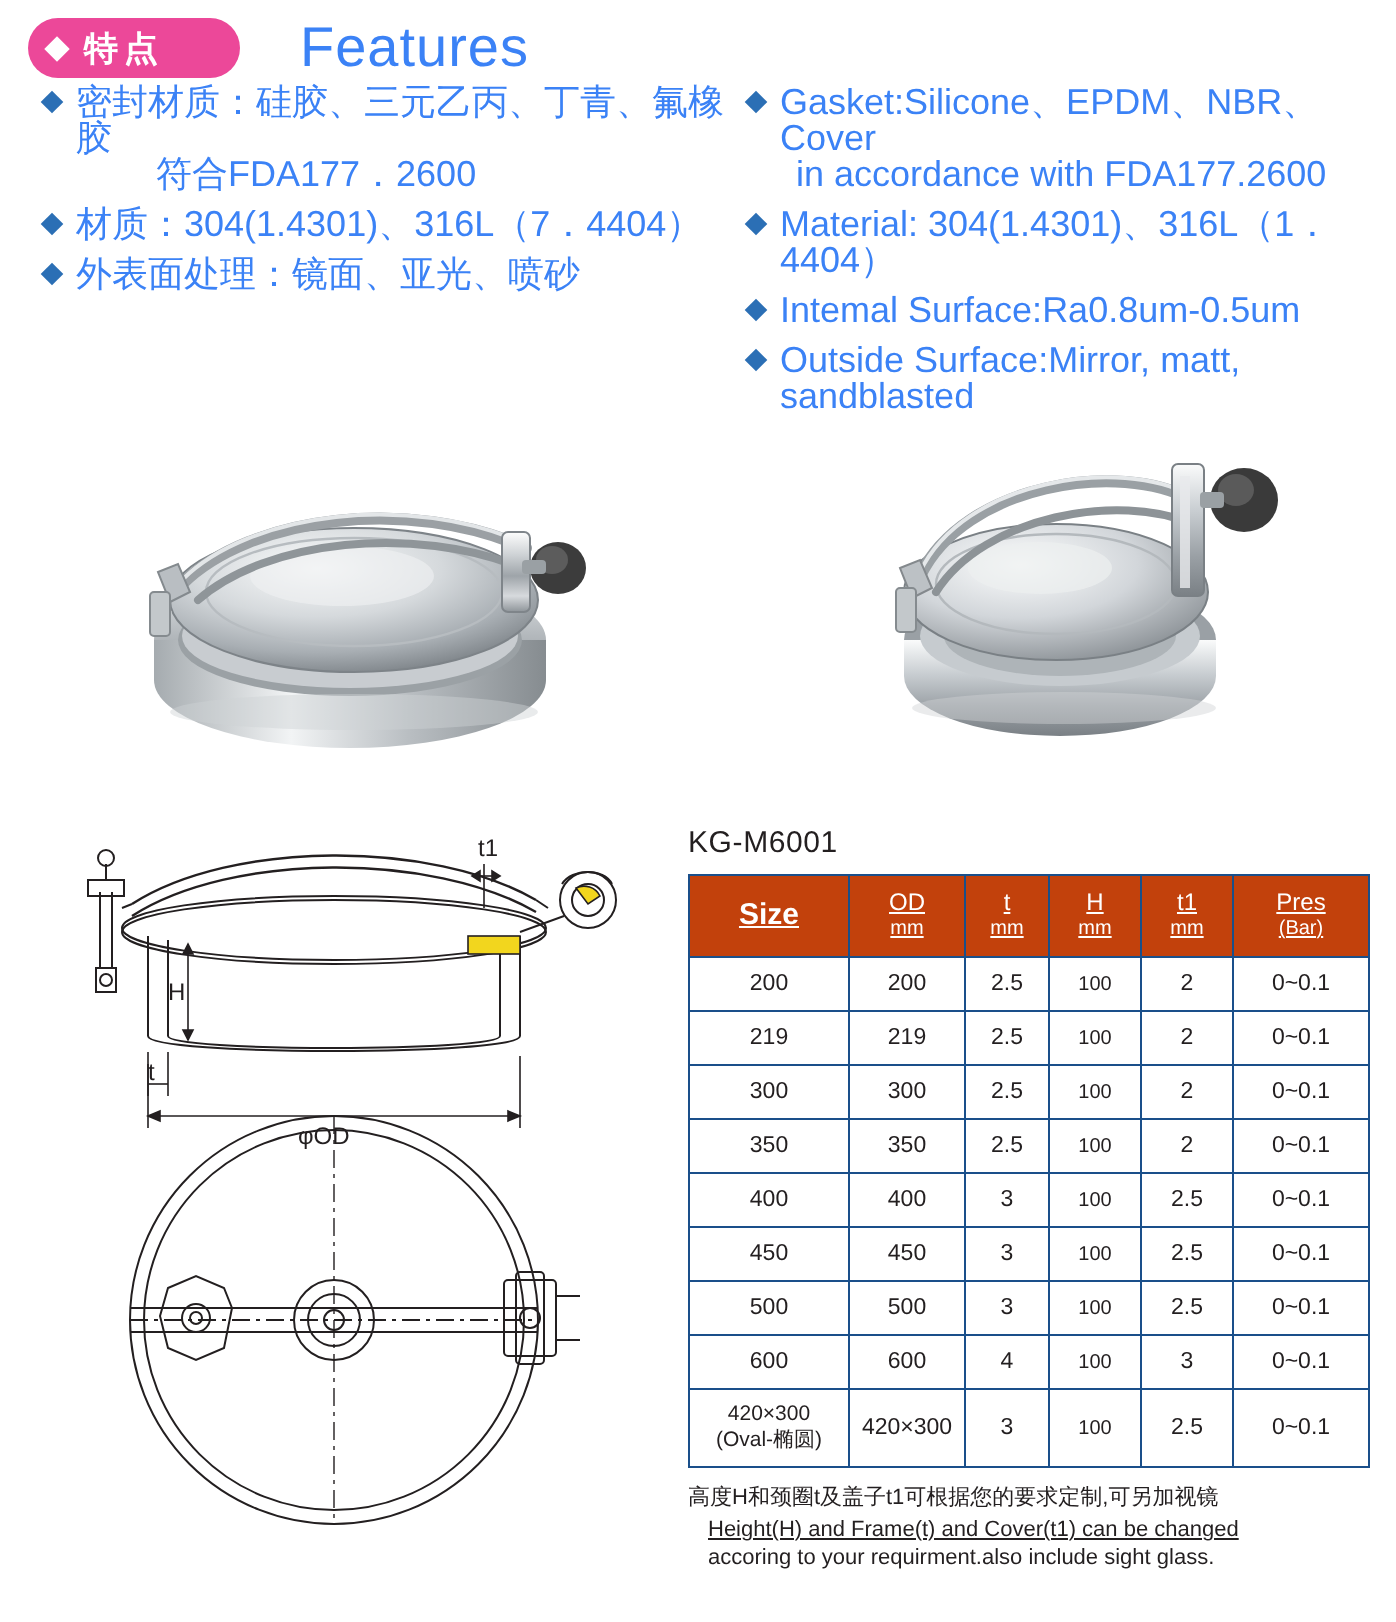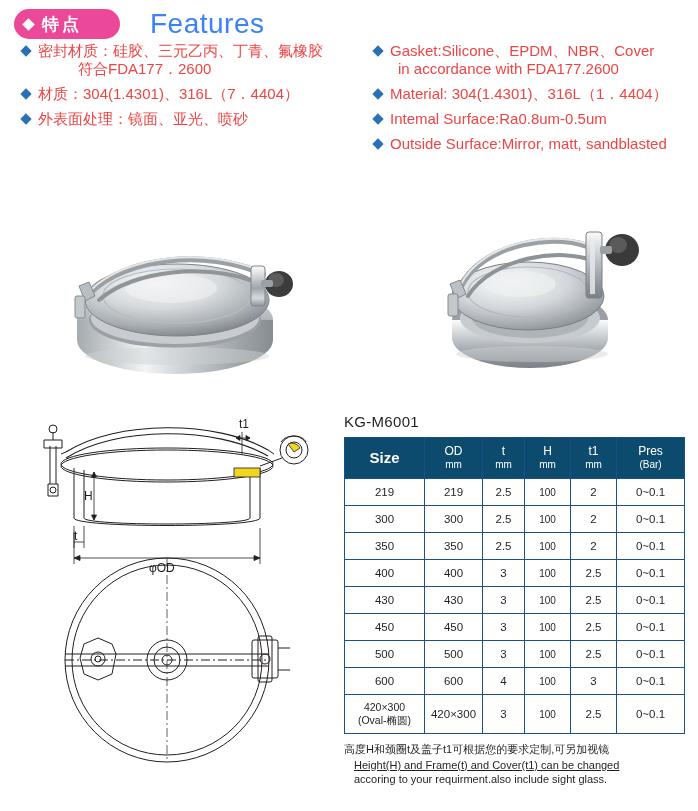--- a/index.html
+++ b/index.html
@@ -77,23 +77,23 @@
   .feat-bullet {
     width: 8px;
     height: 8px;
     background: #2b6fb5;
     transform: rotate(45deg);
     margin-top: 5px;
     margin-right: 8px;
     flex: none;
   }
   .feat-text {
-    font-size: 15px;
+    font-size: 18px;
     line-height: 18px;
-    color: #ef4444;
+    color: #3b82f6;
   }
   .feat-text .sub {
     display: block;
     padding-left: 40px;
   }
   .feat-text .sub2 {
     display: block;
     padding-left: 8px;
   }
 
@@ -137,27 +137,28 @@
     border-collapse: collapse;
     width: 340px;
     table-layout: fixed;
   }
   table.spec th, table.spec td {
     border: 1px solid #1a4f8a;
     text-align: center;
     color: #231f20;
   }
   table.spec th {
-    background: #0c4a6e;
+    background: #c2410c;
     color: #ffffff;
     font-size: 12px;
     font-weight: normal;
     height: 40px;
     line-height: 14px;
     padding: 0;
+    text-decoration: underline;
   }
   table.spec th .unit {
     display: block;
     font-size: 10px;
     font-weight: normal;
   }
   table.spec th.size-head {
     font-size: 15px;
     font-weight: bold;
   }
@@ -470,20 +471,28 @@
           <span class="unit">mm</span>
         </th>
         <th>
           <span>Pres</span>
           <span class="unit">(Bar)</span>
         </th>
       </tr>
     </thead>
     <tbody>
       <tr>
+        <td>200</td>
+        <td>200</td>
+        <td>2.5</td>
+        <td class="small">100</td>
+        <td>2</td>
+        <td>0~0.1</td>
+      </tr>
+      <tr>
         <td>219</td>
         <td>219</td>
         <td>2.5</td>
         <td class="small">100</td>
         <td>2</td>
         <td>0~0.1</td>
       </tr>
       <tr>
         <td>300</td>
         <td>300</td>
@@ -496,28 +505,20 @@
         <td>350</td>
         <td>350</td>
         <td>2.5</td>
         <td class="small">100</td>
         <td>2</td>
         <td>0~0.1</td>
       </tr>
       <tr>
         <td>400</td>
         <td>400</td>
-        <td>3</td>
-        <td class="small">100</td>
-        <td>2.5</td>
-        <td>0~0.1</td>
-      </tr>
-      <tr>
-        <td>430</td>
-        <td>430</td>
         <td>3</td>
         <td class="small">100</td>
         <td>2.5</td>
         <td>0~0.1</td>
       </tr>
       <tr>
         <td>450</td>
         <td>450</td>
         <td>3</td>
         <td class="small">100</td>

